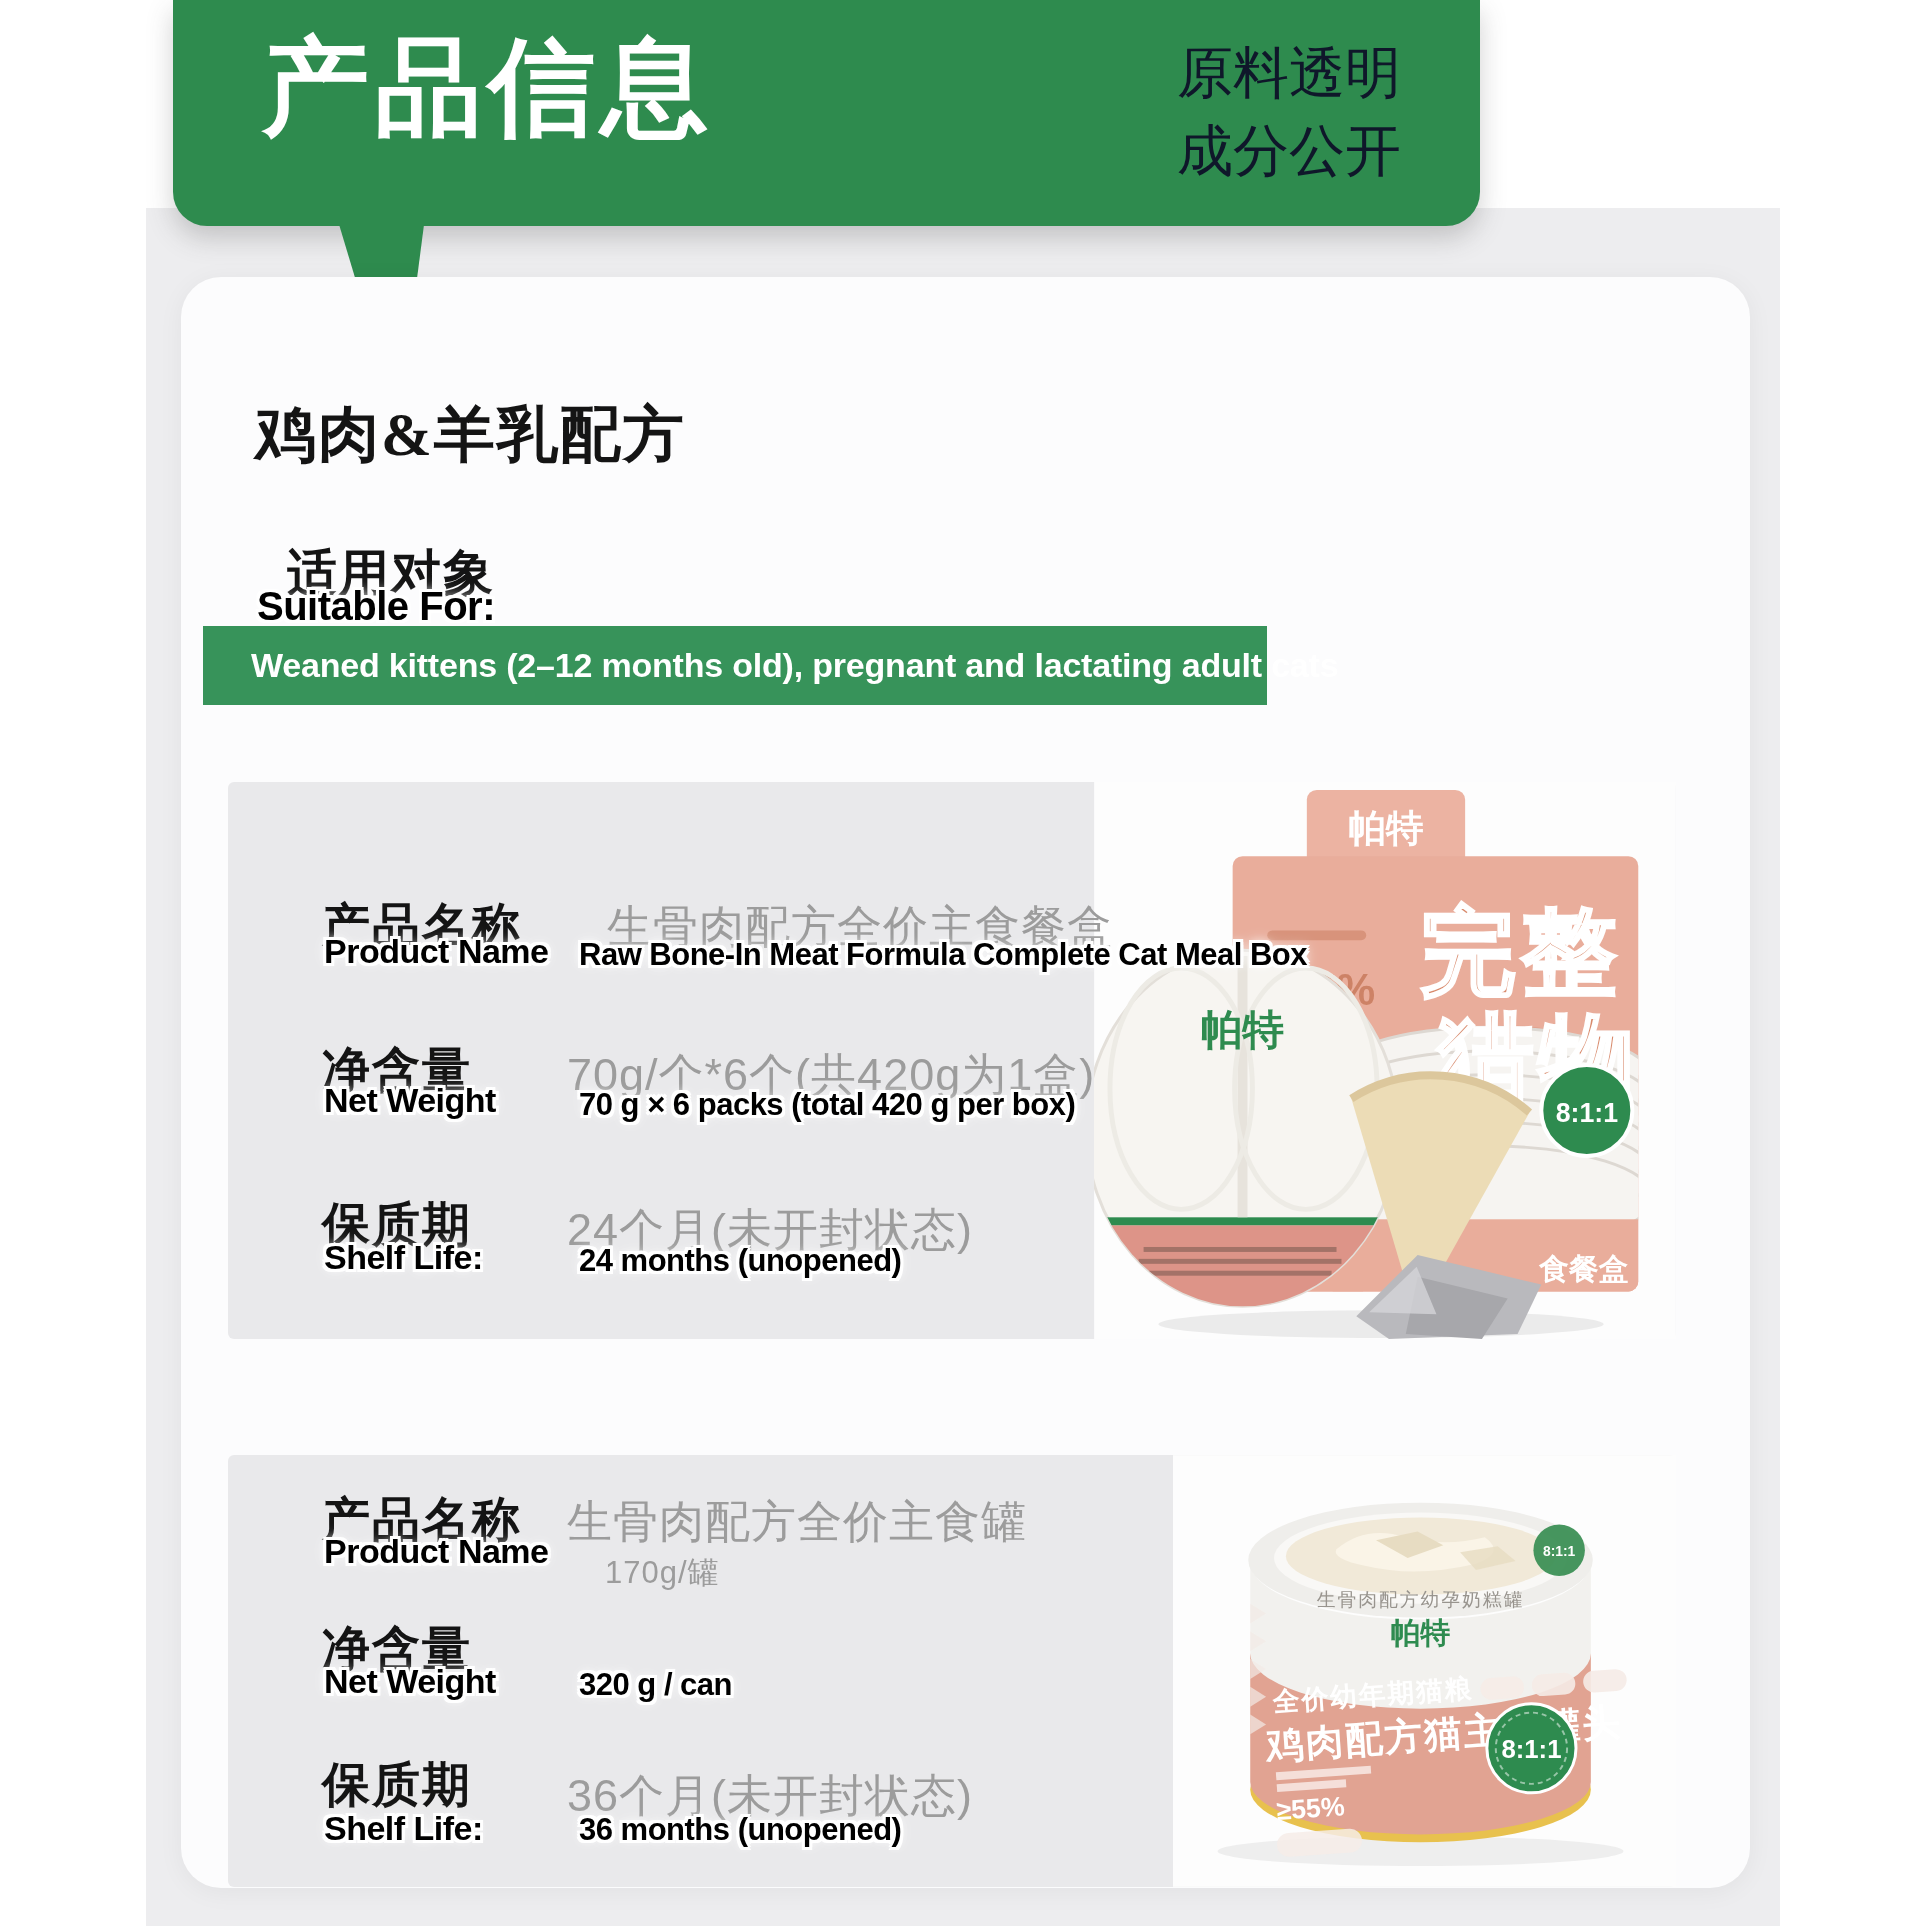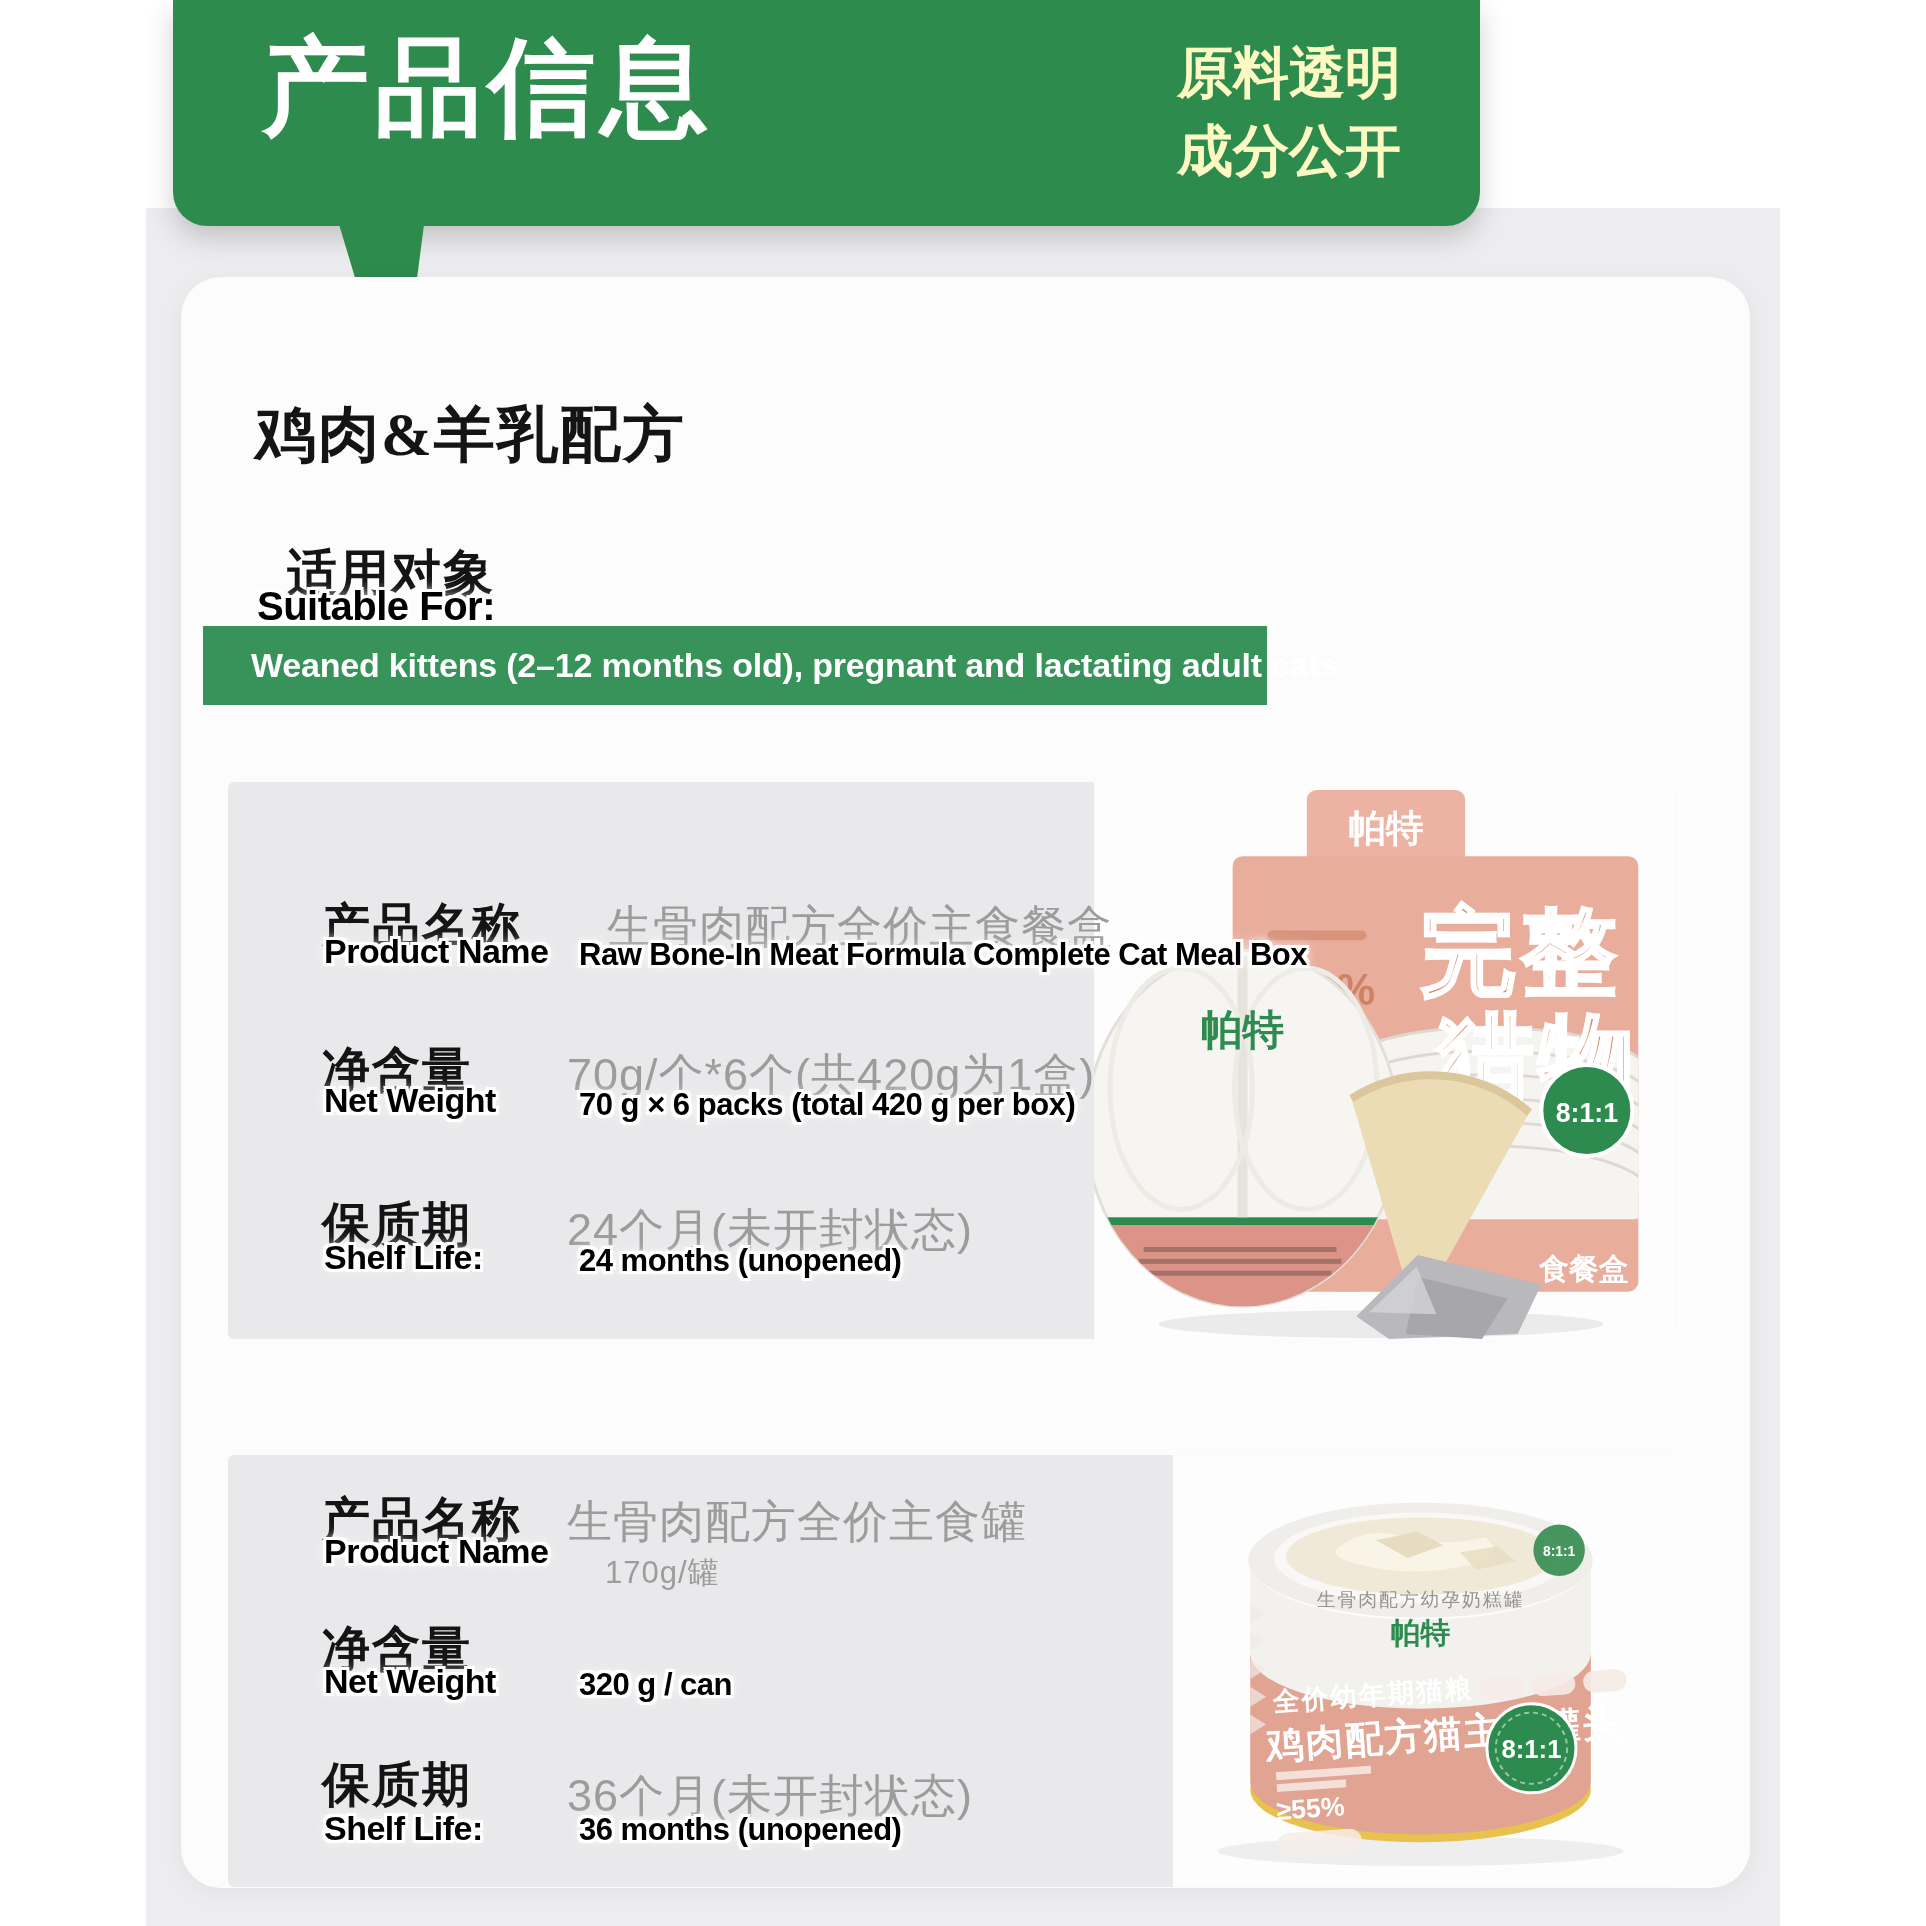--- a/index.html
+++ b/index.html
@@ -7,21 +7,21 @@
     --banner-green:#2e8b4e; --bar-green:#37935a; --value-gray:#9c9c9c;
   }
   *{margin:0;padding:0;box-sizing:border-box;}
   html,body{background:var(--page-bg);}
   body{font-family:"Liberation Sans","DejaVu Sans",sans-serif;}
   .page{position:relative;width:1927px;height:1927px;background:var(--page-bg);overflow:hidden;}
   .column-bg{position:absolute;left:146px;top:208px;width:1634px;height:1719px;background:var(--column-bg);}
   .banner{position:absolute;left:173px;top:0;width:1307px;height:226px;background:var(--banner-green);
           border-radius:0 0 34px 34px;box-shadow:0 12px 26px rgba(70,70,70,.25);}
   .banner-title{position:absolute;left:89px;top:16px;font-size:107px;font-weight:800;color:#ffffff;letter-spacing:6px;white-space:nowrap;}
-  .banner-tagline{position:absolute;right:79px;top:34px;text-align:center;color:#fef9c3;font-weight:700;font-size:56px;line-height:78px;white-space:nowrap;}
+  .banner-tagline{position:absolute;right:79px;top:34px;text-align:center;color:#0f172a;font-weight:400;font-size:56px;line-height:78px;white-space:nowrap;}
   .banner-tail{position:absolute;left:327px;top:224px;width:109px;height:208px;}
   .main-card{position:absolute;left:181px;top:277px;width:1569px;height:1611px;background:var(--card-bg);
              border-radius:40px;box-shadow:0 4px 26px rgba(0,0,0,.05);}
   .t{position:absolute;white-space:nowrap;}
   .zh-h{font-weight:800;color:#141414;letter-spacing:2px;}
   .zh-val{font-weight:500;color:var(--value-gray);letter-spacing:1px;}
   .halo{font-weight:700;color:#000;letter-spacing:-0.5px;
         text-shadow:3px 0 0 #fff,-3px 0 0 #fff,0 3px 0 #fff,0 -3px 0 #fff,
                     3px 3px 0 #fff,-3px -3px 0 #fff,3px -3px 0 #fff,-3px 3px 0 #fff,
                     0 0 10px #fff,0 0 16px #fff;}

